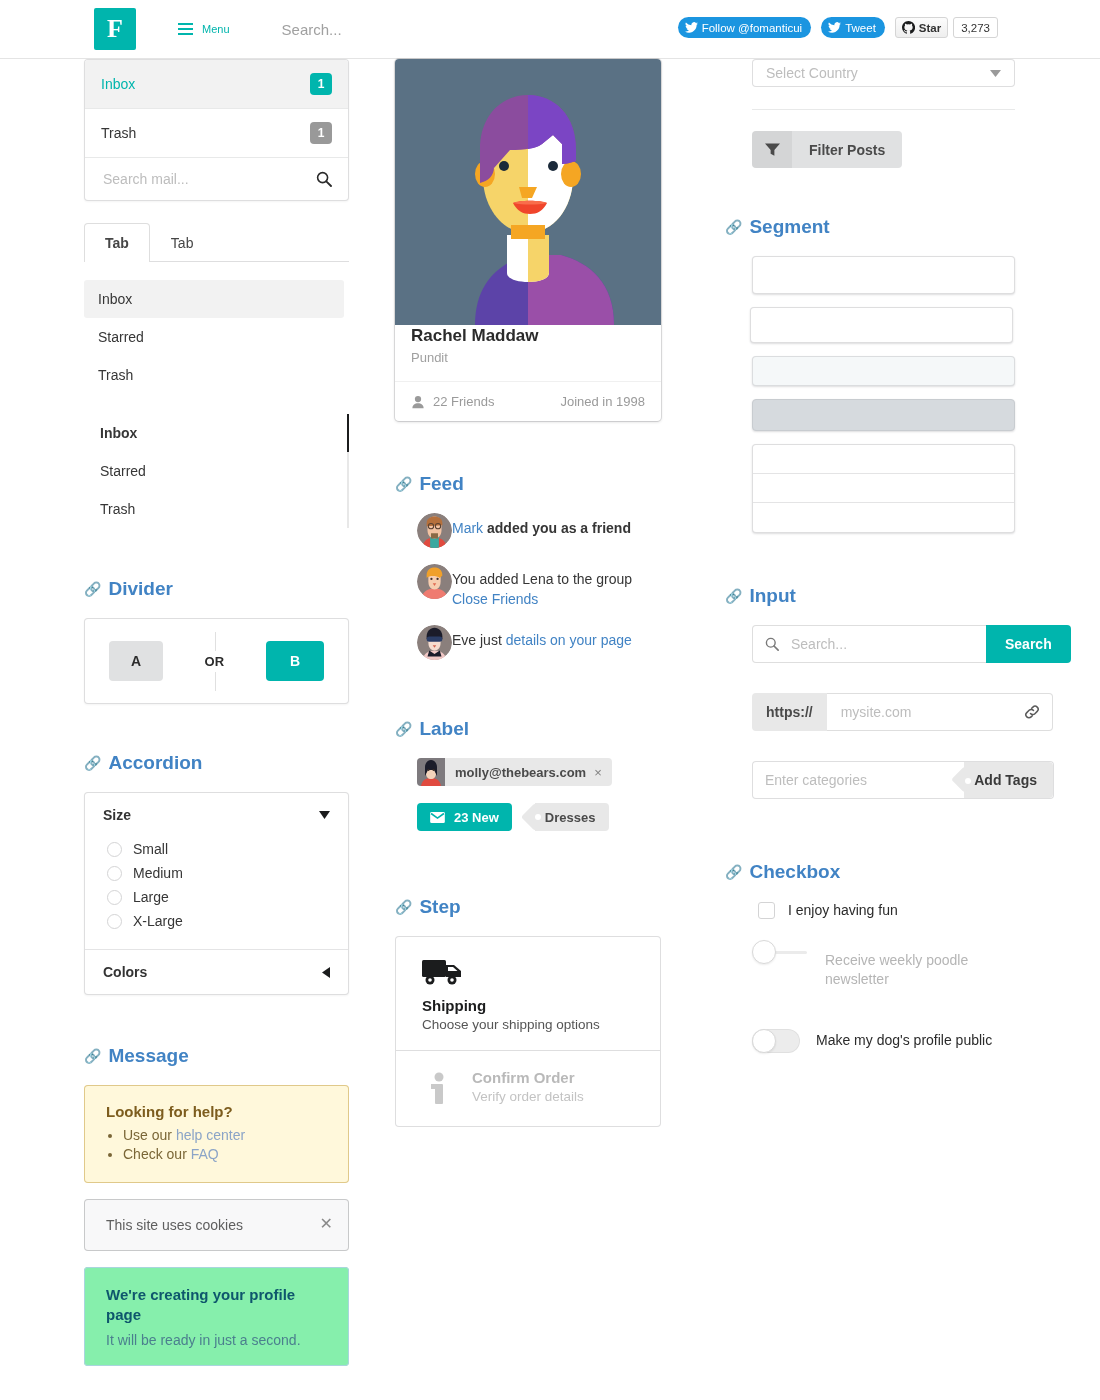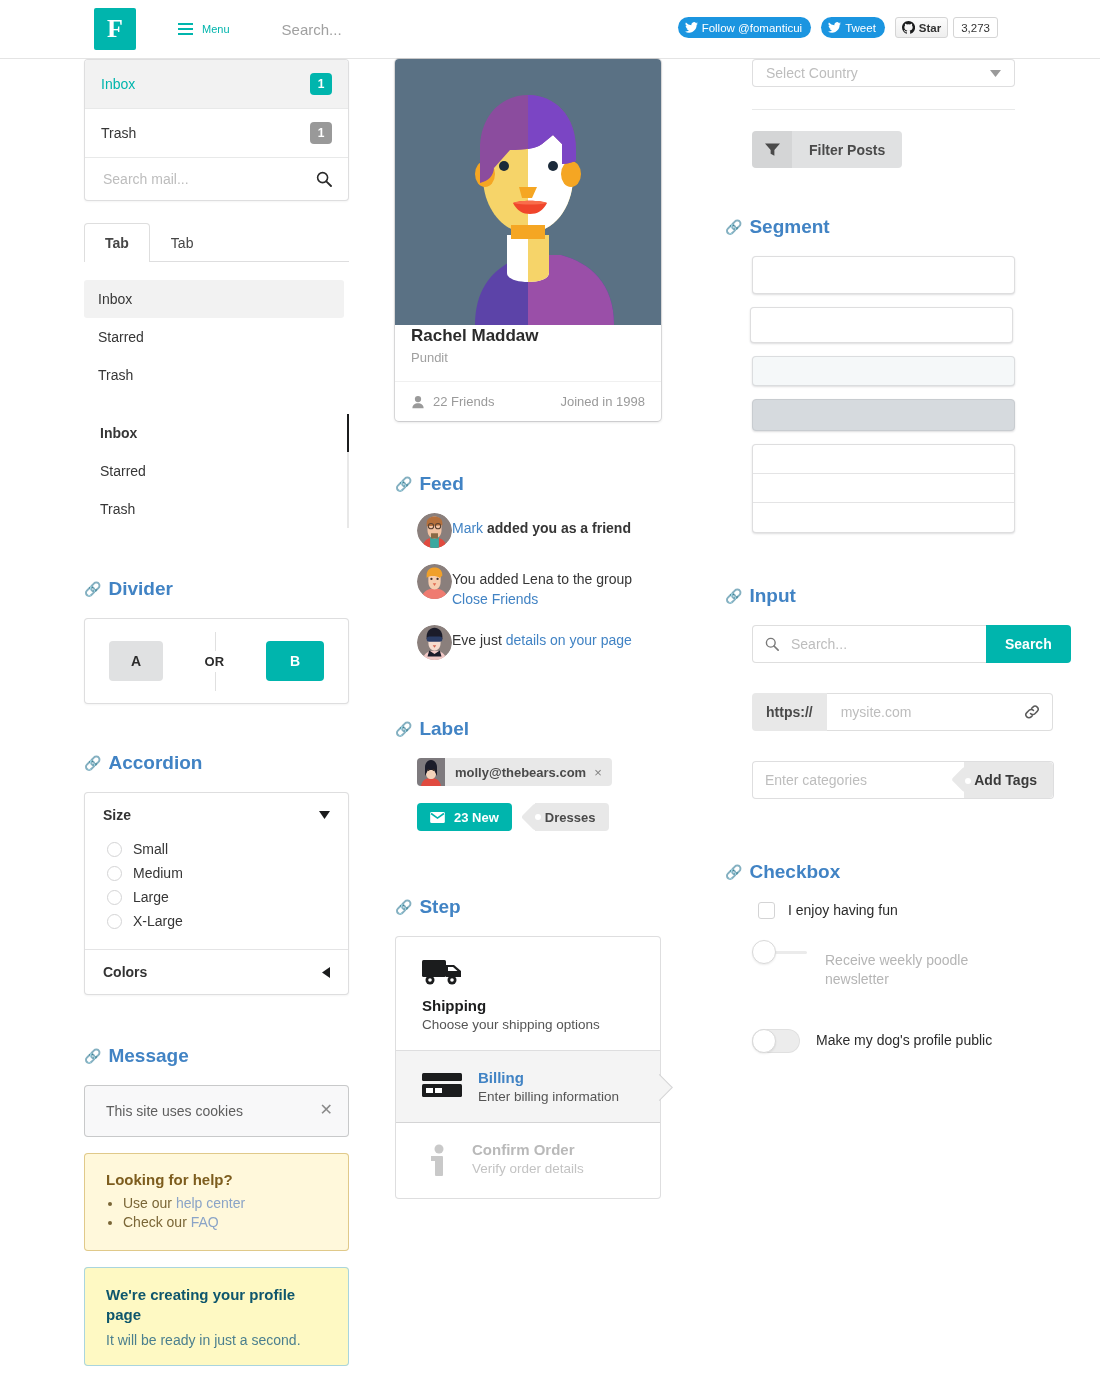--- a/index.html
+++ b/index.html
@@ -185,21 +185,21 @@
   }
   .msg-warn{
     background:#fff8db; color:#8a6d3b;
     box-shadow:0 0 0 1px #e0c98a inset;
   }
   .msg-warn h4{ margin:0 0 7px 0; font-size:15px; color:#7d5d1e; }
   .msg-warn ul{ margin:0; padding-left:17px; }
   .msg-warn li{ margin:3px 0; color:#7a6636; }
   .msg-warn a{ color:#8ba4c7; text-decoration:none; }
   .msg-info{
-    background:#fef9c3; color:#276f86;
+    background:#86efac; color:#276f86;
     box-shadow:0 0 0 1px #a9d5de inset;
   }
   .msg-info h4{ margin:0 0 6px 0; font-size:15px; color:#0e566c; line-height:1.35; }
   .msg-info p{ margin:0; font-size:14px; color:#4b7f8e; }
 
   
   .card{
     width:266px; border-radius:4px; background:#fff; overflow:hidden;
     box-shadow:0 1px 3px 0 rgba(34,36,38,.18), 0 0 0 1px rgba(34,36,38,.12);
   }
@@ -517,30 +517,30 @@
           </svg>
       </div>
     </div>
   </div>
 
   <div style="margin-top:50px">
     <div class="sec-head">
       <span class="link-ico">🔗</span>
       <span>Message</span>
     </div>
-    <div class="msg msg-plain">
-      <span>This site uses cookies</span>
-      <span class="msg-close">✕</span>
-    </div>
     <div class="msg msg-warn">
       <h4>Looking for help?</h4>
       <ul>
         <li><span>Use our </span><a href="#">help center</a></li>
         <li><span>Check our </span><a href="#">FAQ</a></li>
       </ul>
+    </div>
+    <div class="msg msg-plain">
+      <span>This site uses cookies</span>
+      <span class="msg-close">✕</span>
     </div>
     <div class="msg msg-info">
       <h4>We're creating your profile page</h4>
       <p>It will be ready in just a second.</p>
     </div>
   </div>
 </div>
 
 <div class="col col-mid">
 
@@ -678,34 +678,20 @@
               <circle cx="8" cy="23" r="1.8" fill="#fff"></circle>
               <circle cx="30" cy="23" r="4.5" fill="#1b1c1d"></circle>
               <circle cx="30" cy="23" r="1.8" fill="#fff"></circle>
             </svg>
         </div>
         <div>
           <div class="step-title">Shipping</div>
           <div class="step-desc">Choose your shipping options</div>
         </div>
       </div>
-      <div class="step active">
-        <div class="ic">
-          <svg width="40" height="30" viewBox="0 0 40 30">
-              <rect x="0" y="2" width="40" height="8" rx="1.5" fill="#1b1c1d"></rect>
-              <rect x="0" y="13" width="40" height="13" rx="1.5" fill="#1b1c1d"></rect>
-              <rect x="4" y="17" width="7" height="5" fill="#fff"></rect>
-              <rect x="13" y="17" width="7" height="5" fill="#fff"></rect>
-            </svg>
-        </div>
-        <div>
-          <div class="step-title">Billing</div>
-          <div class="step-desc">Enter billing information</div>
-        </div>
-      </div>
       <div class="step disabled">
         <div class="ic">
           <svg width="34" height="34" viewBox="0 0 34 34">
               <circle cx="17" cy="6" r="4.5" fill="#c9c9c9"></circle>
               <rect x="13" y="13" width="8" height="20" rx="1" fill="#c9c9c9"></rect>
               <rect x="9" y="13" width="9" height="5" fill="#c9c9c9"></rect>
             </svg>
         </div>
         <div>
           <div class="step-title">Confirm Order</div>

